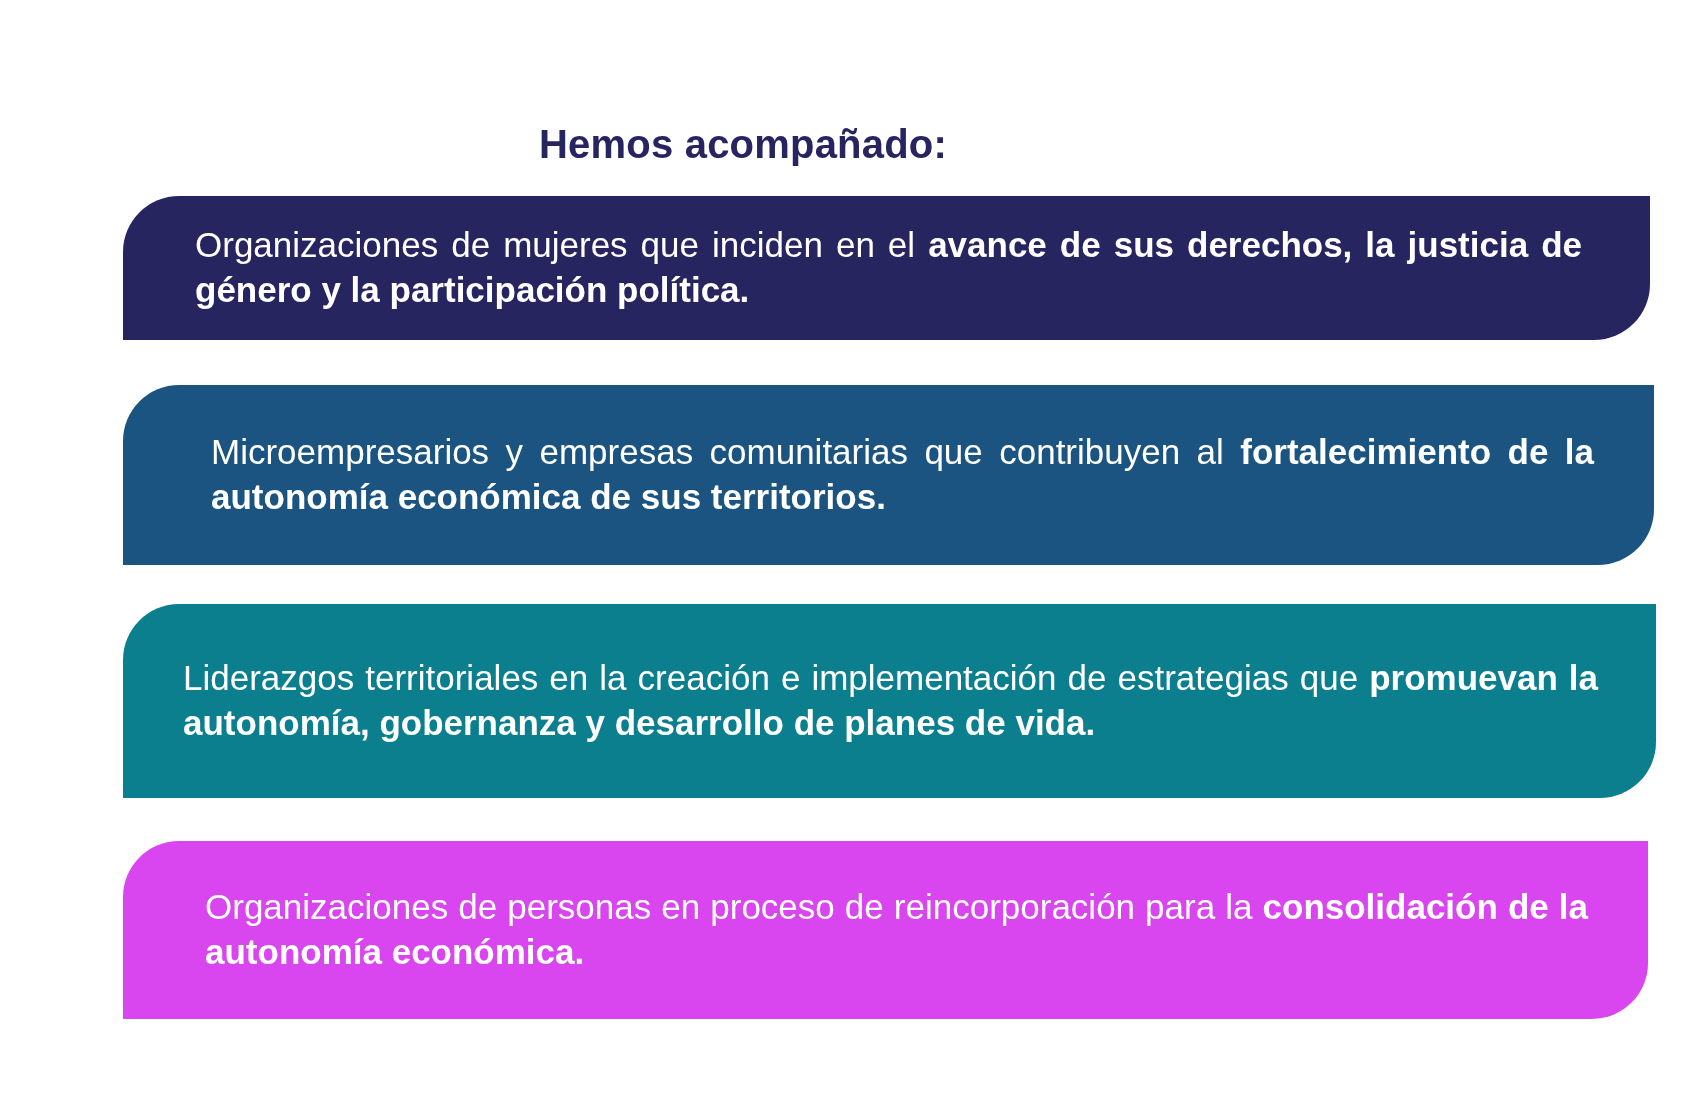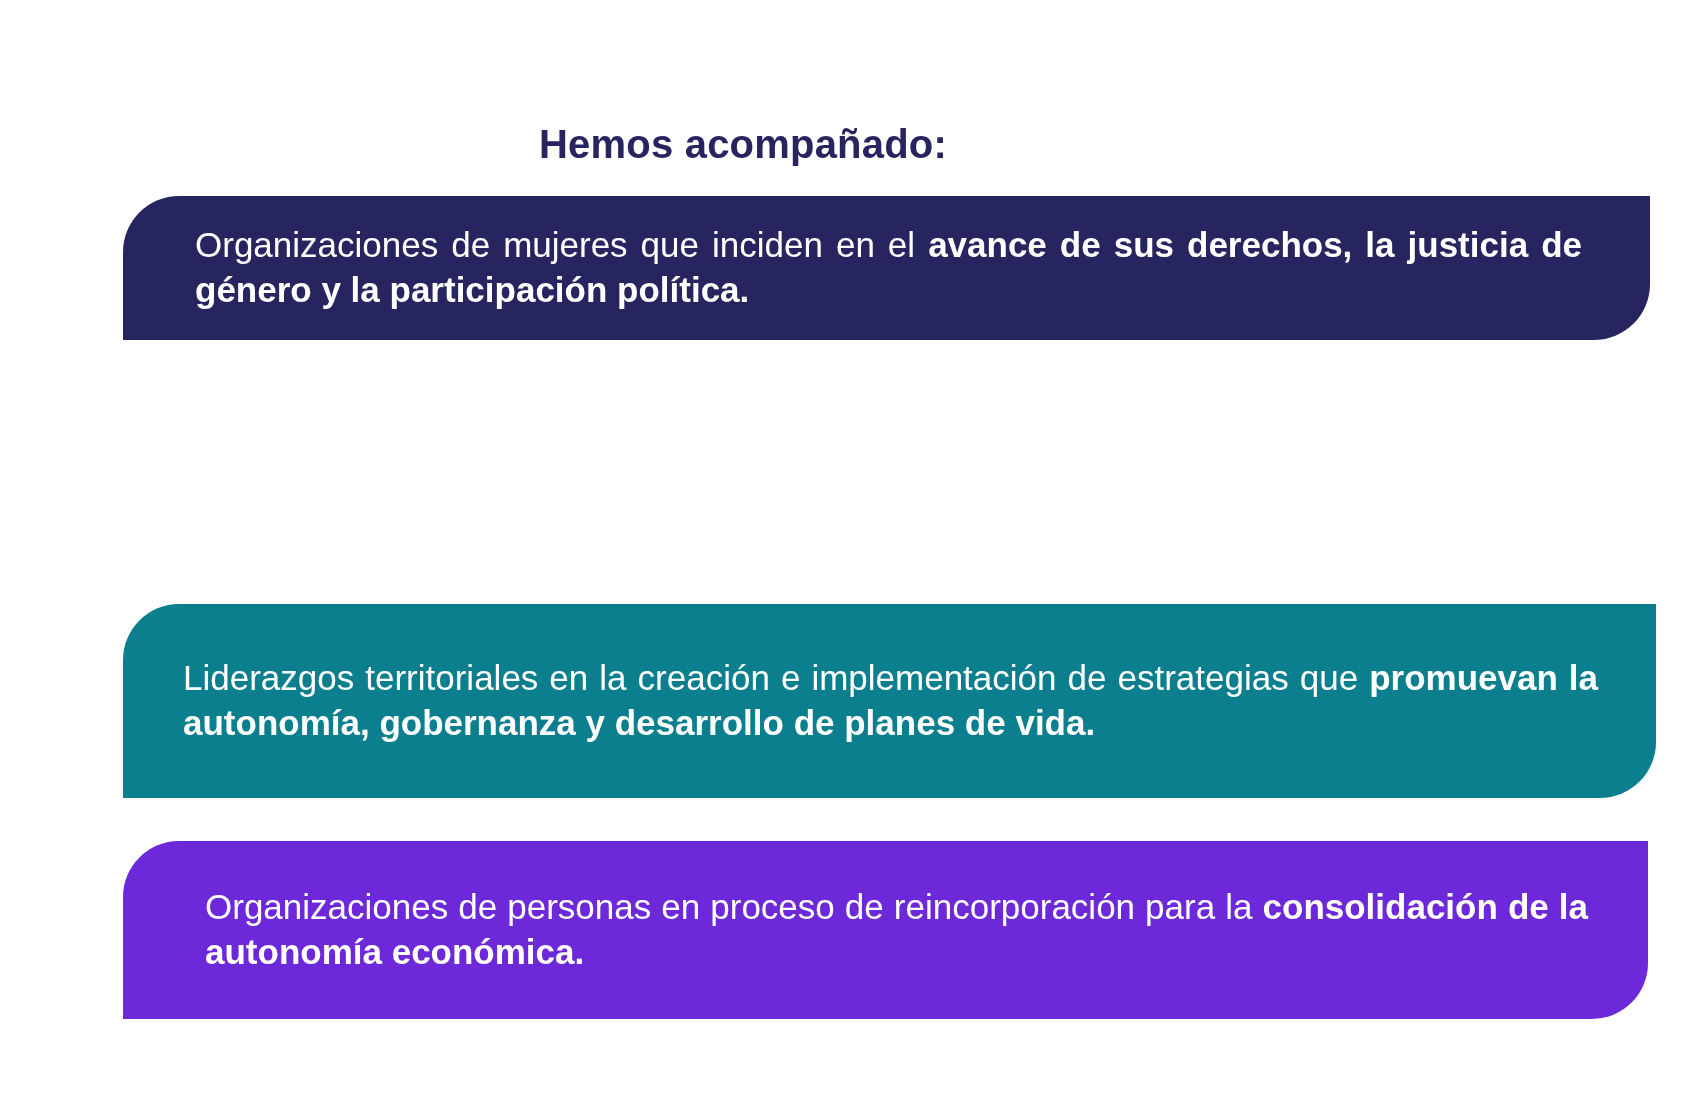--- a/index.html
+++ b/index.html
@@ -110,22 +110,25 @@
 <body>
 
 <div class="slide">
 
   <div class="title" style="color: rgb(39, 37, 96);">Hemos acompañado:</div>
 
   <div class="card" id="card-1" style="background: rgb(39, 37, 96); color: rgb(255, 255, 255);">
     <span class="card-text"><span>Organizaciones de mujeres que inciden en el </span><b>avance de sus derechos, la justicia de género y la participación política.</b></span>
   </div>
 
+  <div class="card" id="card-2" style="background: rgb(27, 84, 128); color: rgb(255, 255, 255);">
+    <span class="card-text"><span>Microempresarios y empresas comunitarias que contribuyen al </span><b>fortalecimiento de la autonomía económica de sus territorios.</b></span>
+  </div>
 
   <div class="card" id="card-3" style="background: rgb(12, 127, 143); color: rgb(255, 255, 255); justify-content: center;">
     <span class="card-text"><span>Liderazgos territoriales en la creación e implementación de estrategias que </span><b>promuevan la autonomía, gobernanza y desarrollo de planes de vida.</b></span>
   </div>
 
-  <div class="card" id="card-4" style="background: #6d28d9; color: rgb(255, 255, 255);">
+  <div class="card" id="card-4" style="background: #d946ef; color: rgb(255, 255, 255);">
     <span class="card-text"><span>Organizaciones de personas en proceso de reincorporación para la </span><b>consolidación de la autonomía económica.</b></span>
   </div>
 
 </div>
 
 </body></html>

